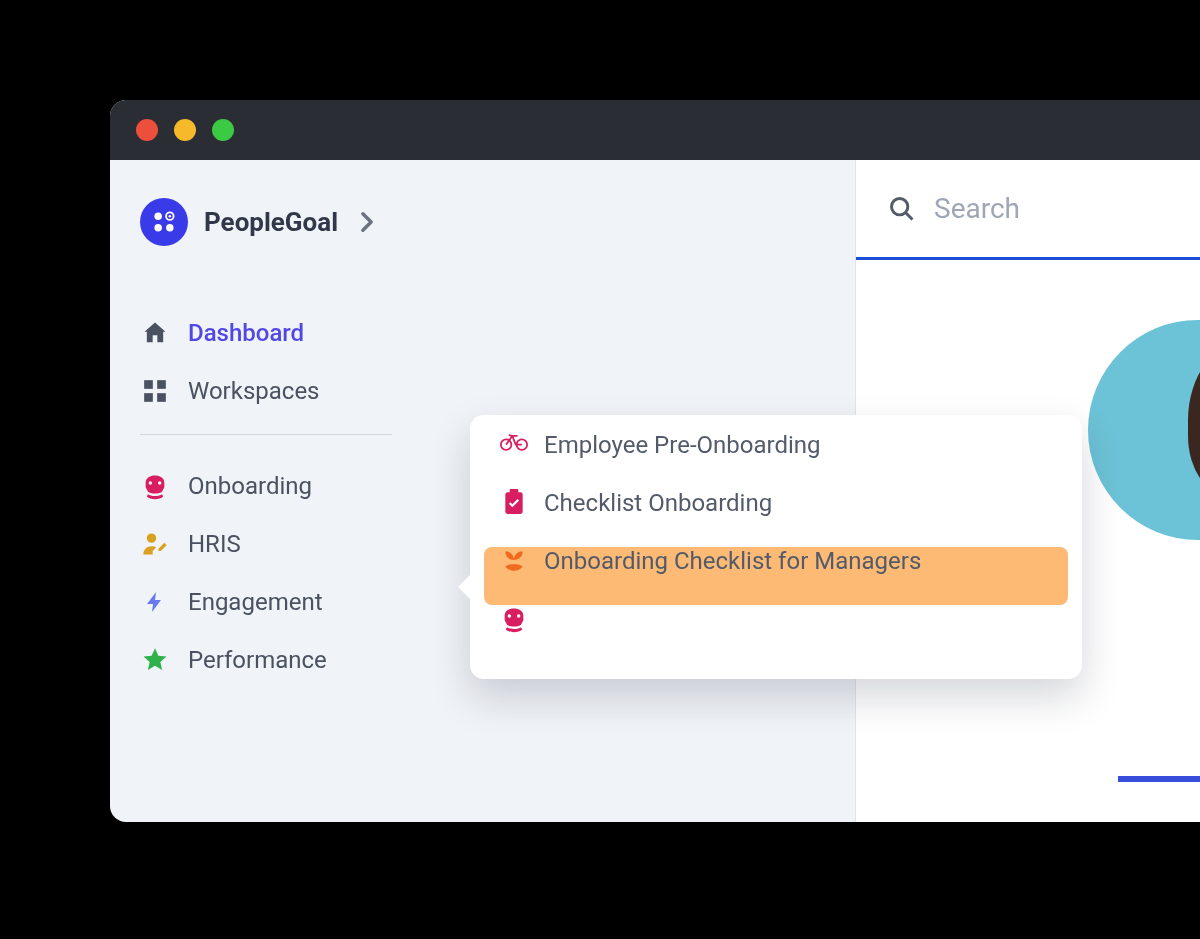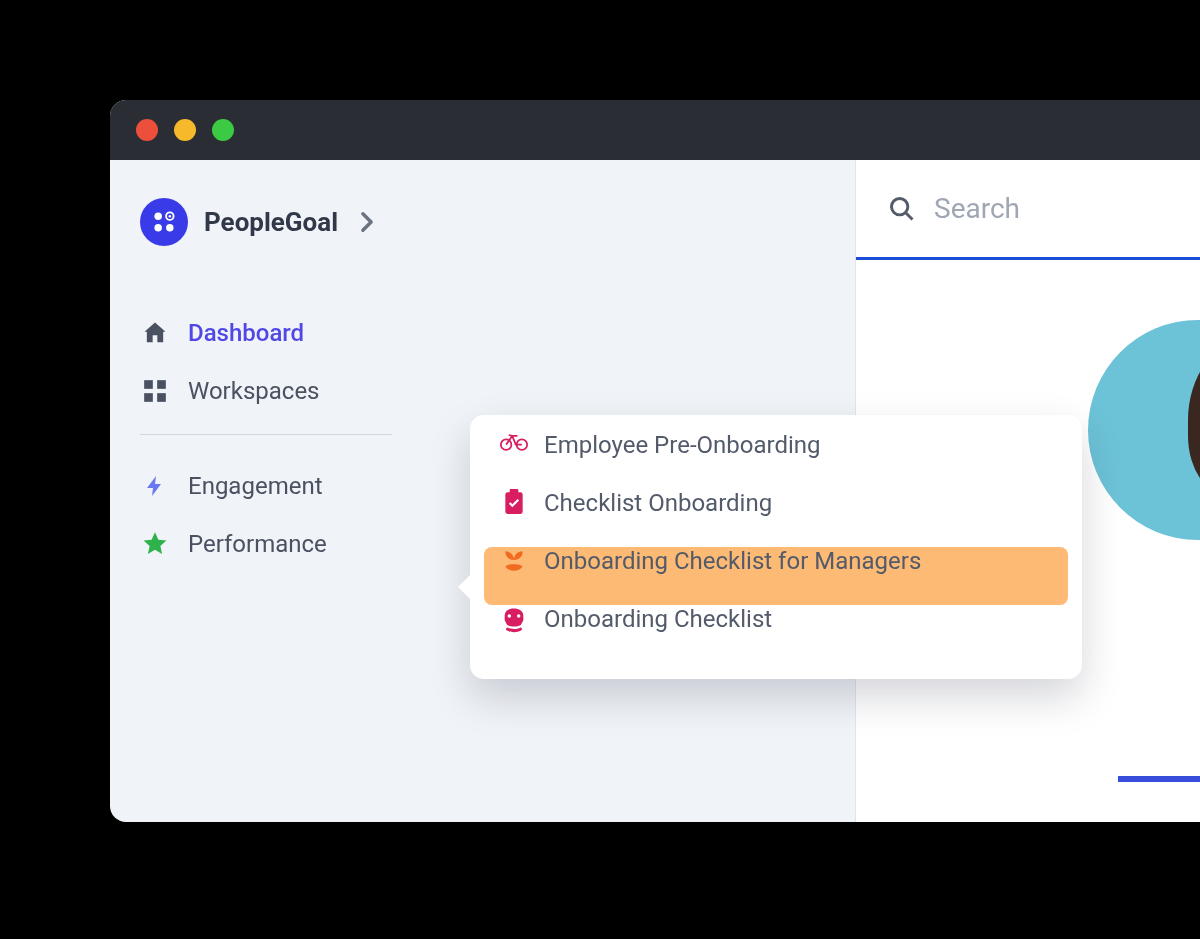--- a/index.html
+++ b/index.html
@@ -208,21 +208,38 @@
                 <rect x="14" y="2" width="8" height="8"></rect>
                 <rect x="2" y="14" width="8" height="8"></rect>
                 <rect x="14" y="14" width="8" height="8"></rect>
               </svg>
           </span>
           <span>Workspaces</span>
         </div>
 
         <hr class="divider">
 
-
+        <div class="nav-item">
+          <span class="nav-icon ship">
+            <svg width="28" height="28" viewBox="0 0 24 24" fill="currentColor">
+                <path d="M12 3c4 0 8 2 8 6v4l-2 4c-2 2-10 2-12 0l-2-4V9c0-4 4-6 8-6zm-4 8a1.5 1.5 0 1 0 0-3 1.5 1.5 0 0 0 0 3zm8 0a1.5 1.5 0 1 0 0-3 1.5 1.5 0 0 0 0 3zM6 19c2 2 10 2 12 0l1 2c-3 3-11 3-14 0l1-2z"></path>
+              </svg>
+          </span>
+          <span>Onboarding</span>
+        </div>
+
+        <div class="nav-item">
+          <span class="nav-icon hris">
+            <svg width="28" height="28" viewBox="0 0 24 24" fill="currentColor">
+                <circle cx="9" cy="7" r="4"></circle>
+                <path d="M2 21c0-4 3-7 7-7 1.5 0 3 .4 4 1l-3 3v3H2zm13-5 5-5 2 2-5 5h-2v-2z"></path>
+              </svg>
+          </span>
+          <span>HRIS</span>
+        </div>
 
         <div class="nav-item">
           <span class="nav-icon bolt">
             <svg width="24" height="28" viewBox="0 0 24 24" fill="currentColor">
                 <path d="M13 2 4 14h6l-1 8 9-12h-6l1-8z"></path>
               </svg>
           </span>
           <span>Engagement</span>
         </div>
 
@@ -283,18 +300,17 @@
             </svg>
         </span>
         <span>Onboarding Checklist for Managers</span>
       </div>
       <div class="fly-item">
         <span class="fly-icon pink">
           <svg width="28" height="28" viewBox="0 0 24 24" fill="currentColor">
               <path d="M12 3c4 0 8 2 8 6v4l-2 4c-2 2-10 2-12 0l-2-4V9c0-4 4-6 8-6zm-4 8a1.5 1.5 0 1 0 0-3 1.5 1.5 0 0 0 0 3zm8 0a1.5 1.5 0 1 0 0-3 1.5 1.5 0 0 0 0 3zM6 19c2 2 10 2 12 0l1 2c-3 3-11 3-14 0l1-2z"></path>
             </svg>
         </span>
-        <span>Onboarding Checklist</span>
       </div>
     </div>
 
   </div>
 </div>
 
 </body></html>

